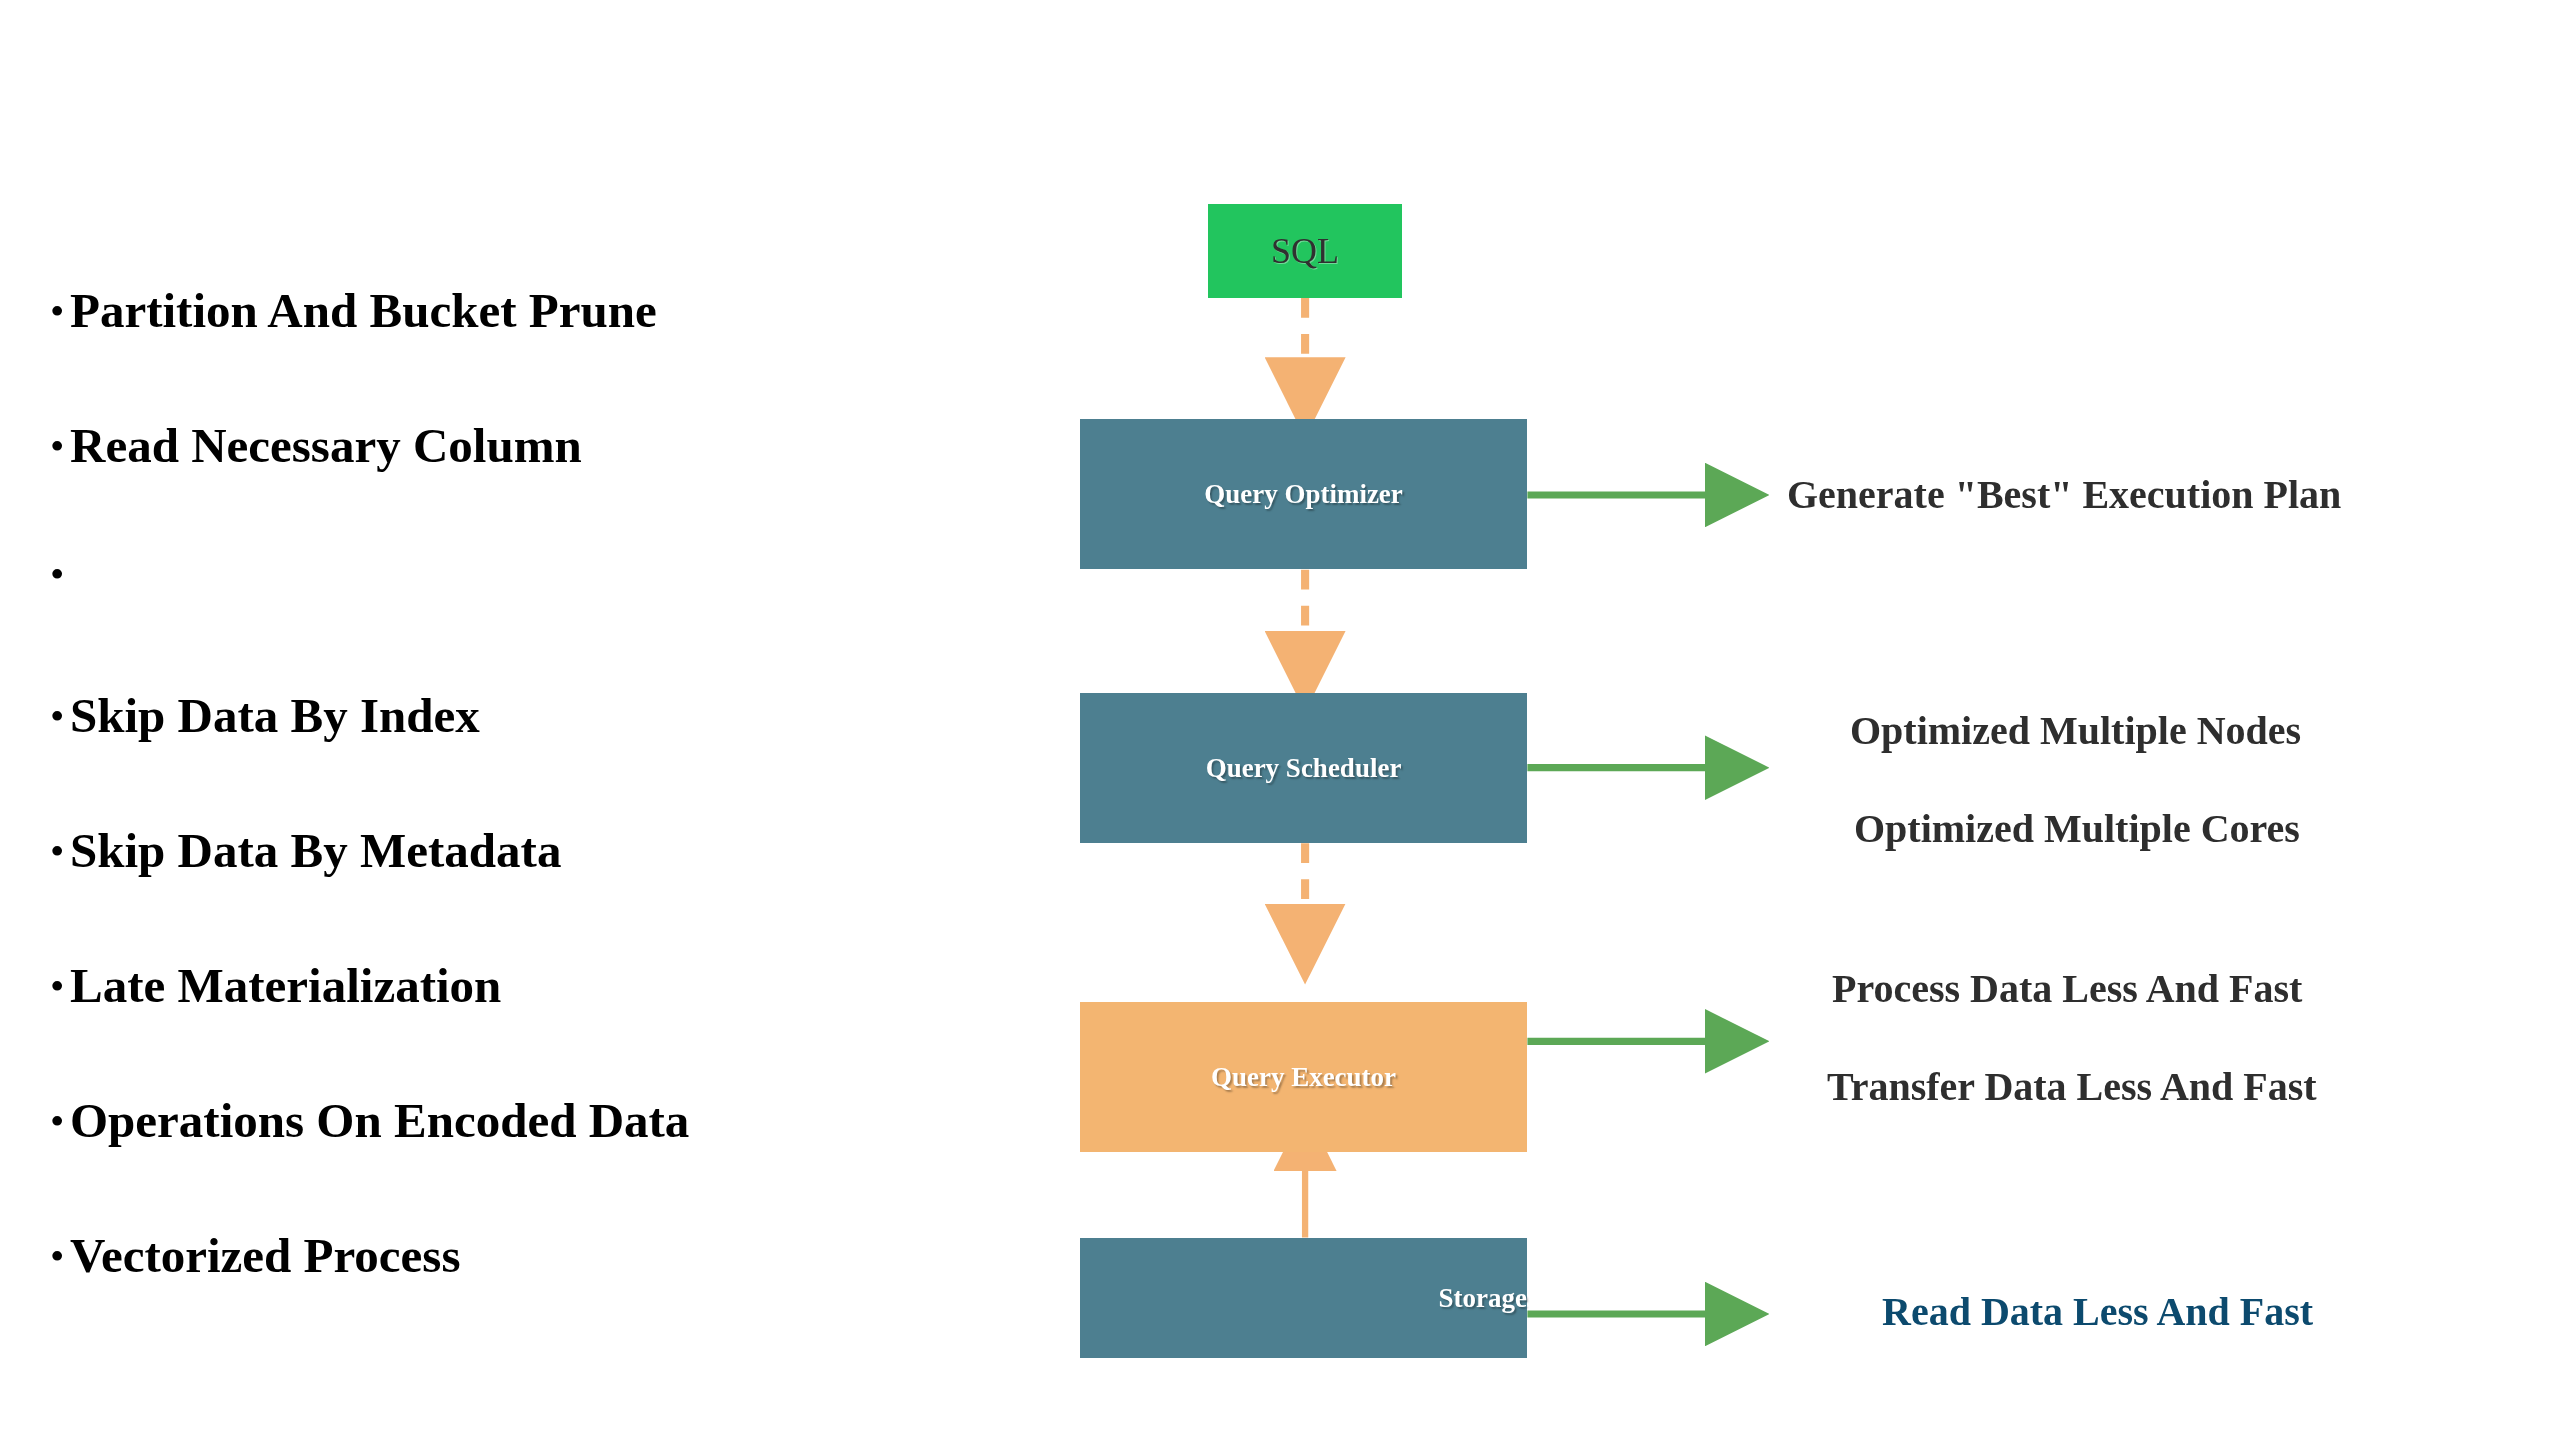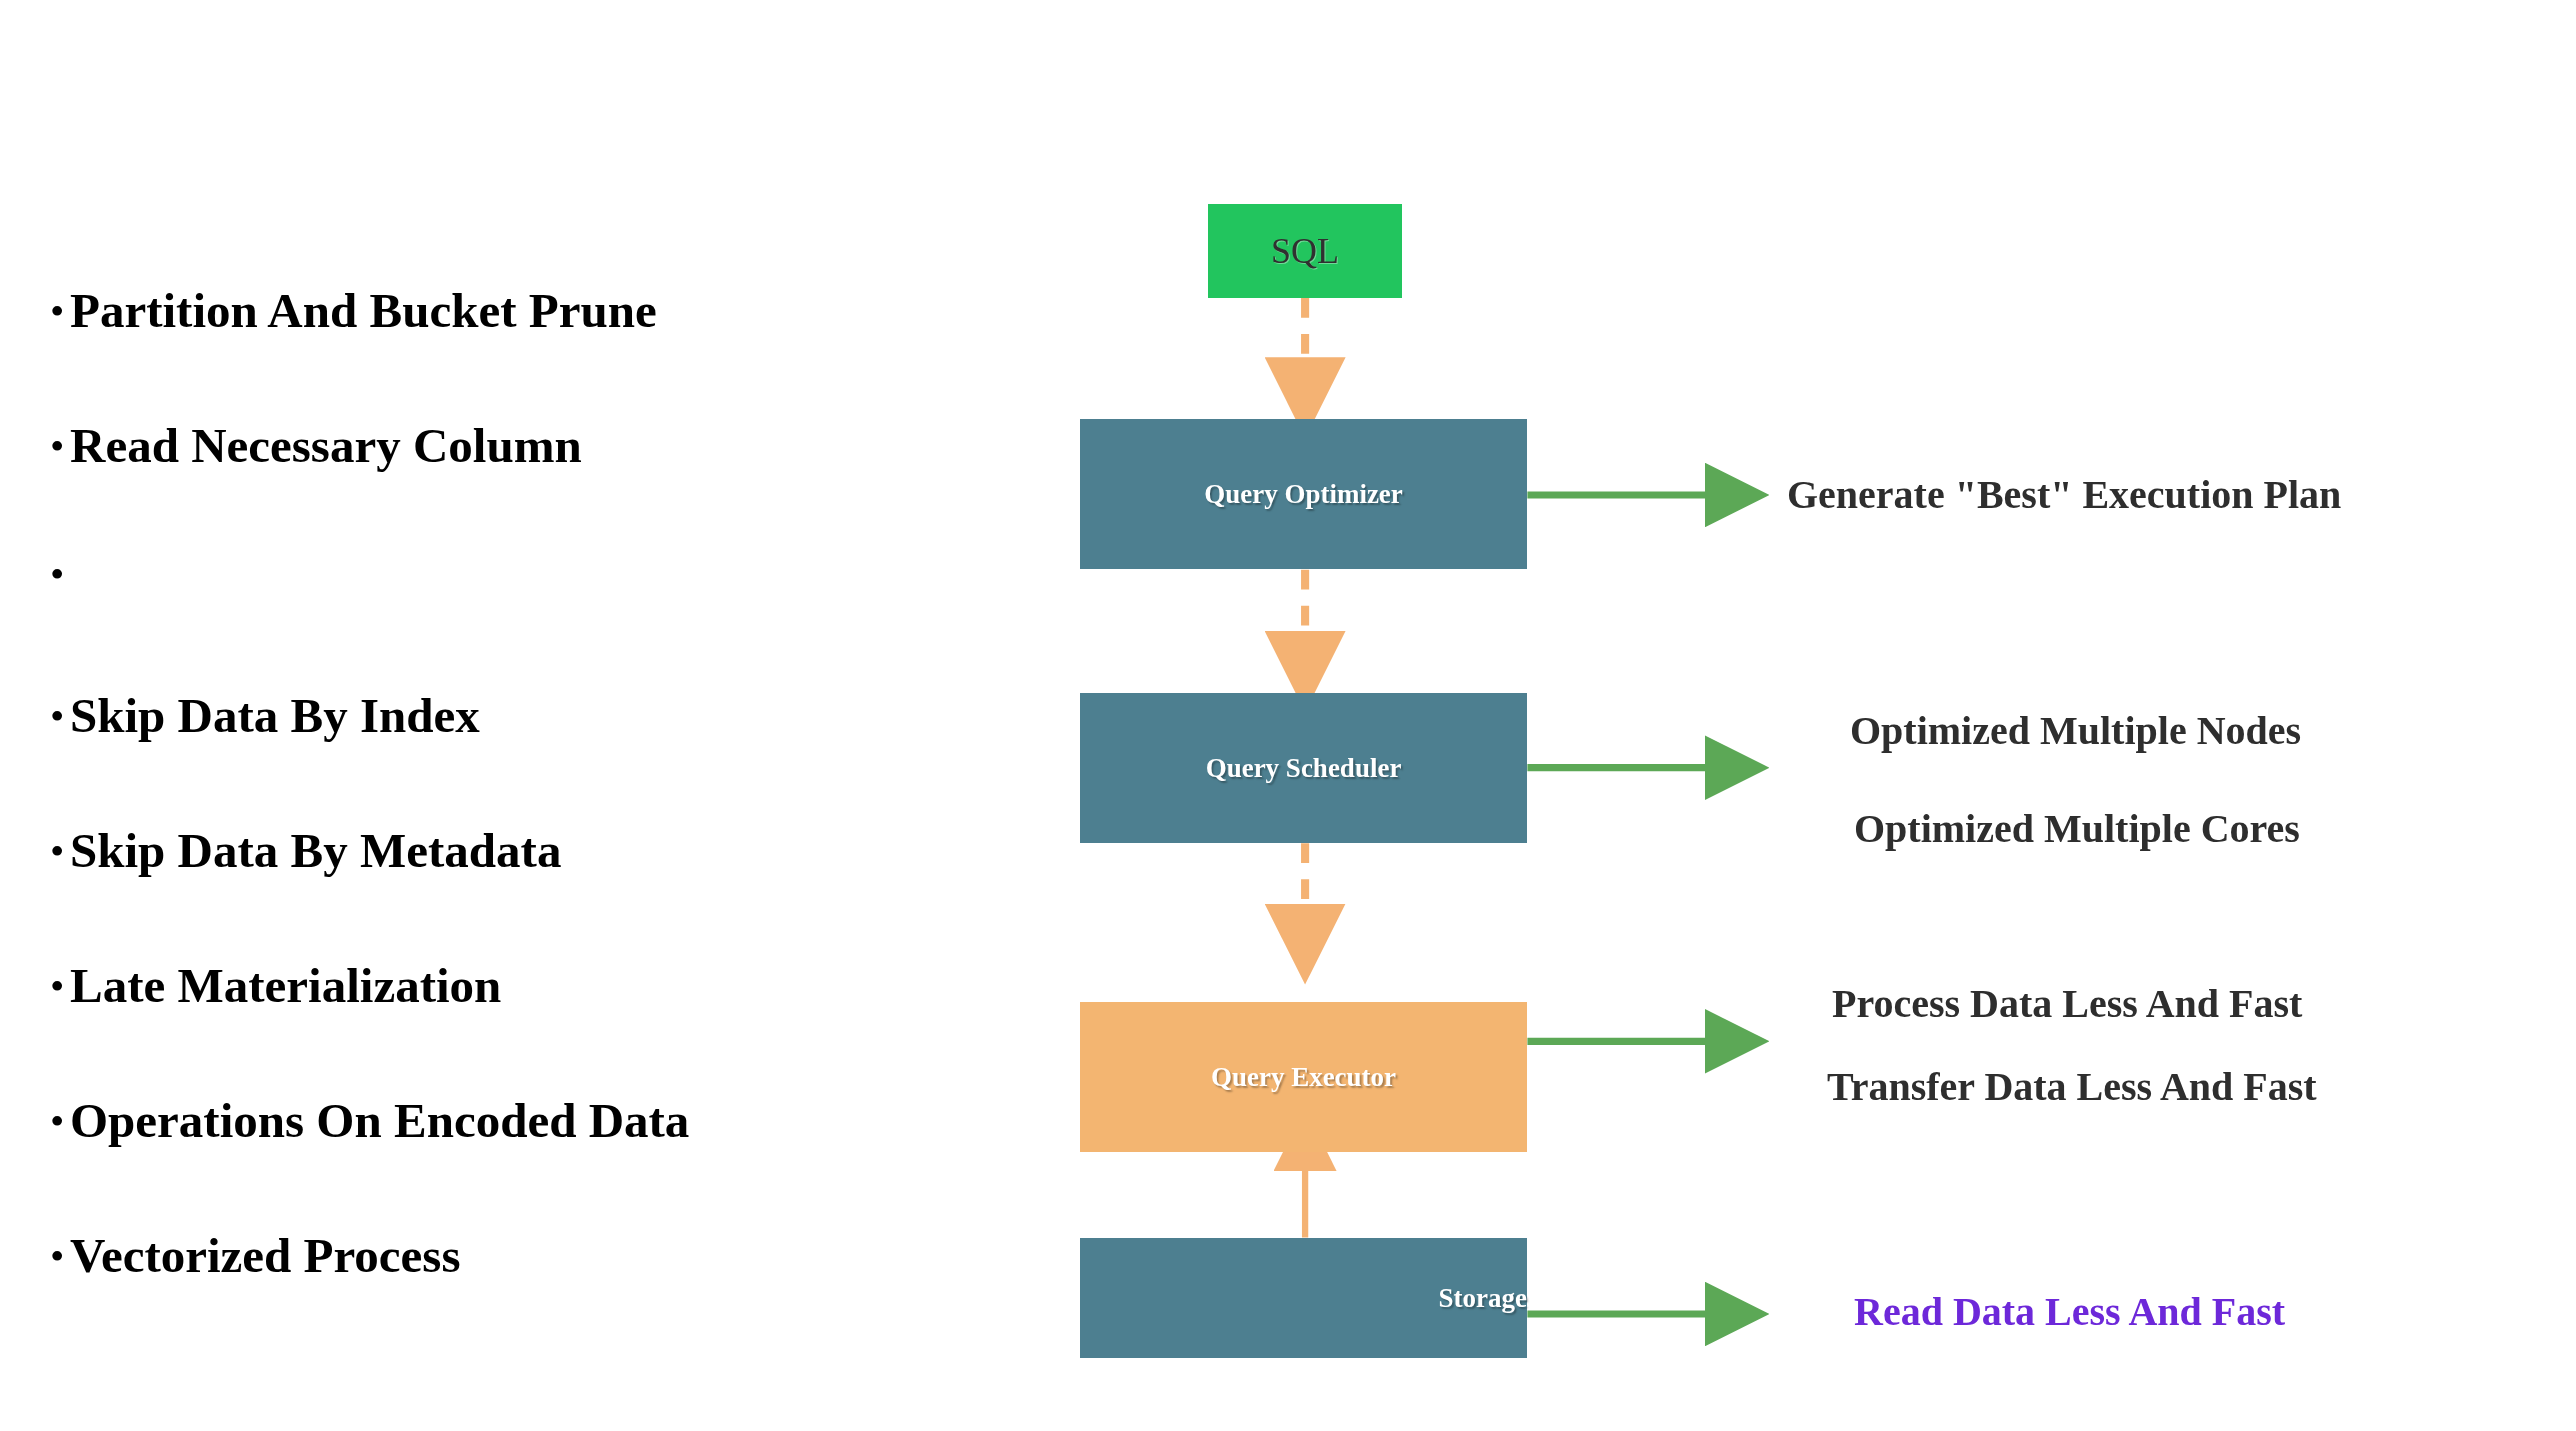--- a/index.html
+++ b/index.html
@@ -139,25 +139,25 @@
   
   .outcome {
     position: absolute;
     font-size: 40px;
     font-weight: bold;
     color: #2E2E2E;
     line-height: 1;
     white-space: nowrap;
     text-shadow: 1.4px 1.4px 0 rgba(255,255,255,0.45);
   }
-  .outcome.red { color: #6d28d9; }
+  .outcome.red { color: #0c4a6e; margin-left: 28px; }
   .outcome-o1 { left: 1787px; top: 475px; }
   .outcome-s1 { left: 1850px; top: 711px; }
   .outcome-s2 { left: 1854px; top: 809px; }
-  .outcome-e1 { left: 1832px; top: 969px; margin-top: 15px; }
+  .outcome-e1 { left: 1832px; top: 969px; }
   .outcome-e2 { left: 1827px; top: 1067px; }
   .outcome-st1 { left: 1854px; top: 1292px; }
 </style>
 </head>
 <body>
 
 <div id="slide">
 
 
   <div class="bullet-list">

